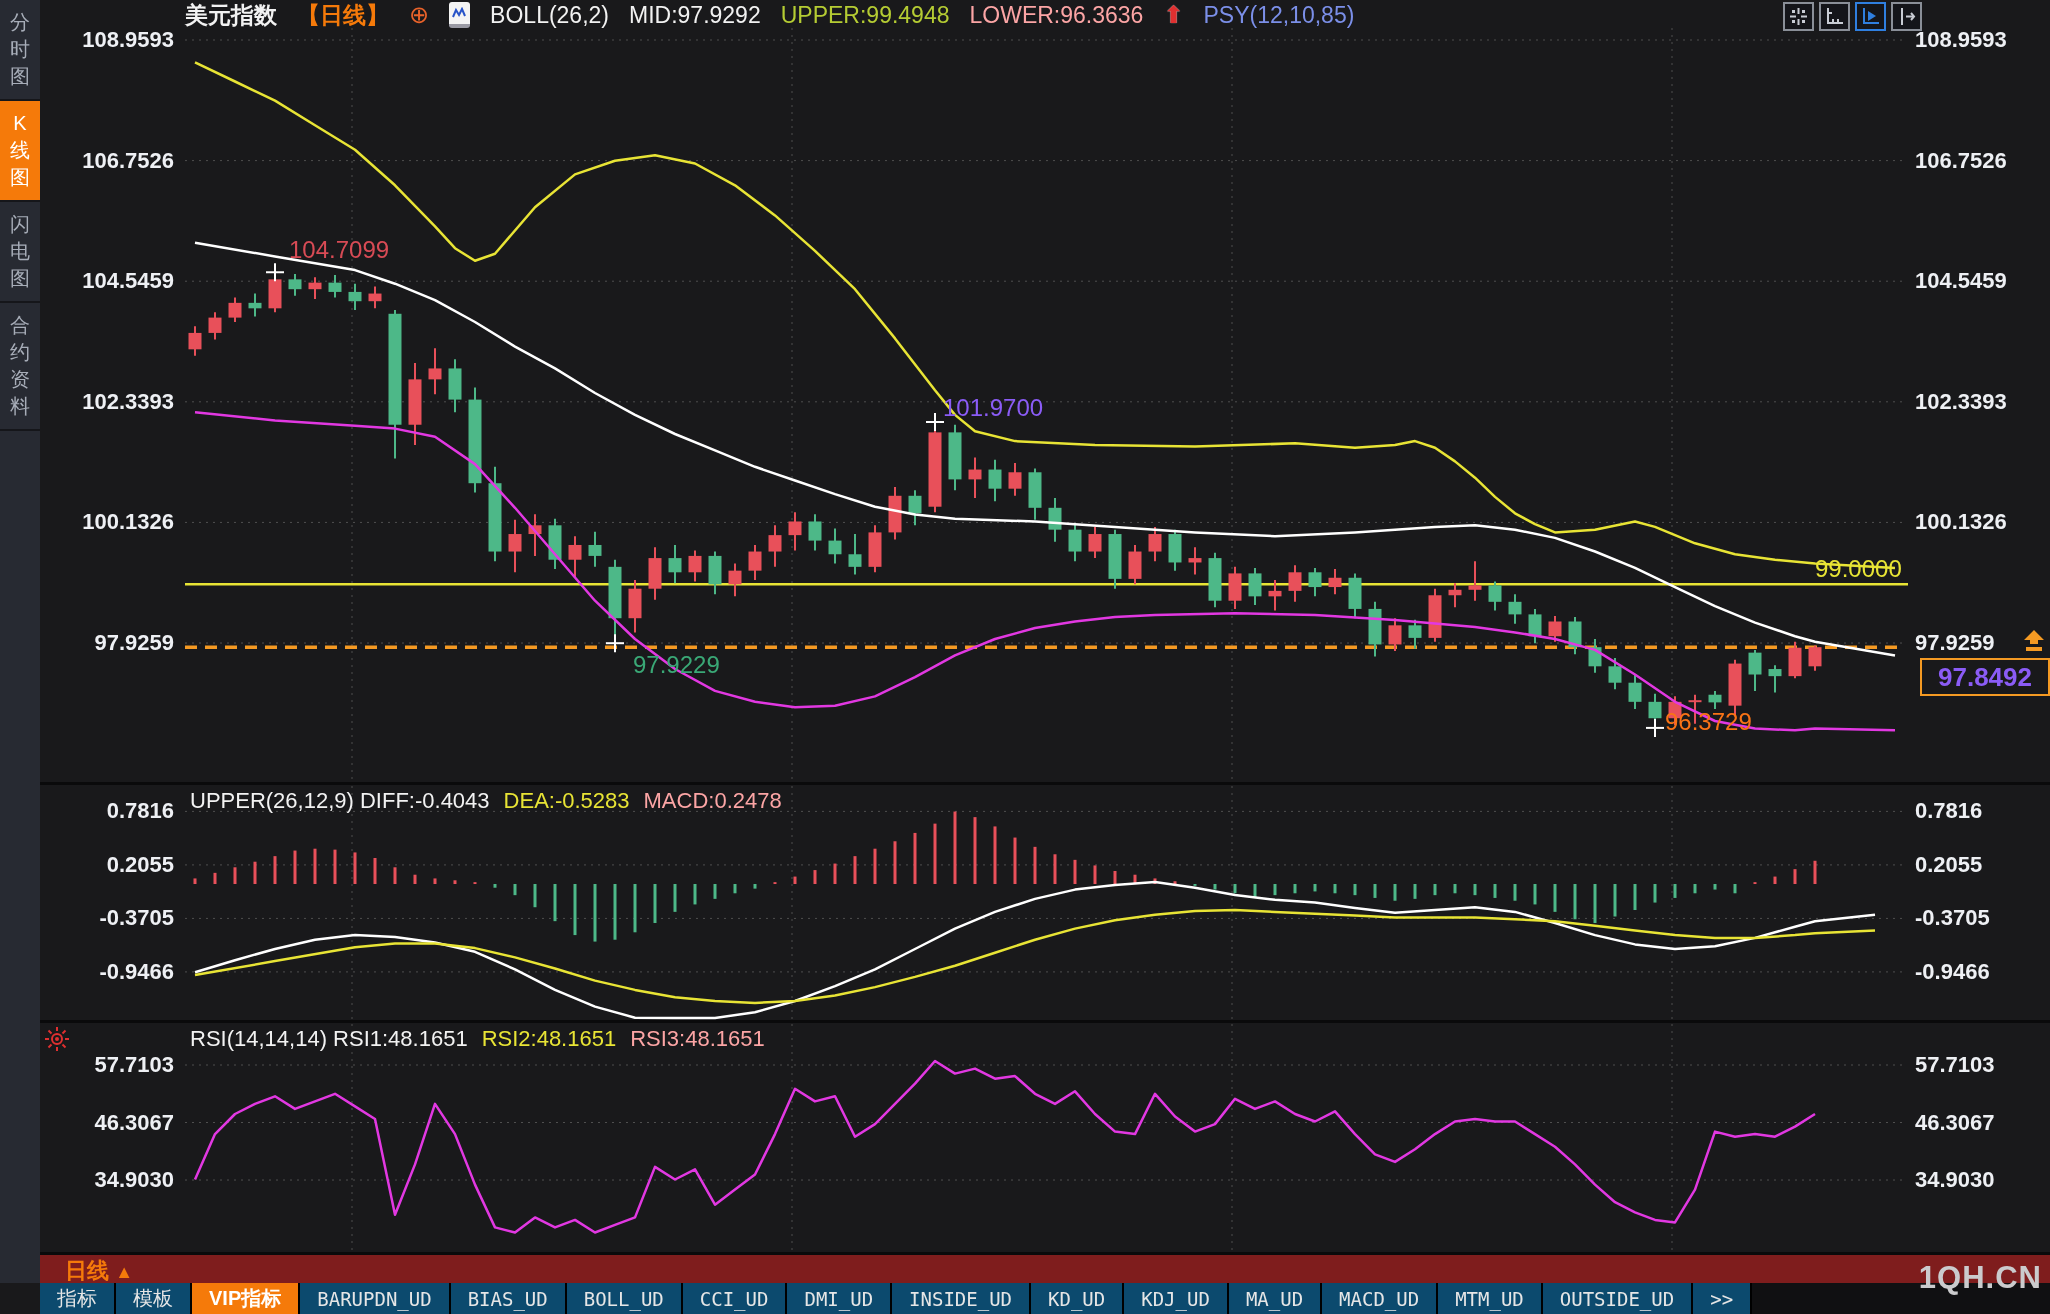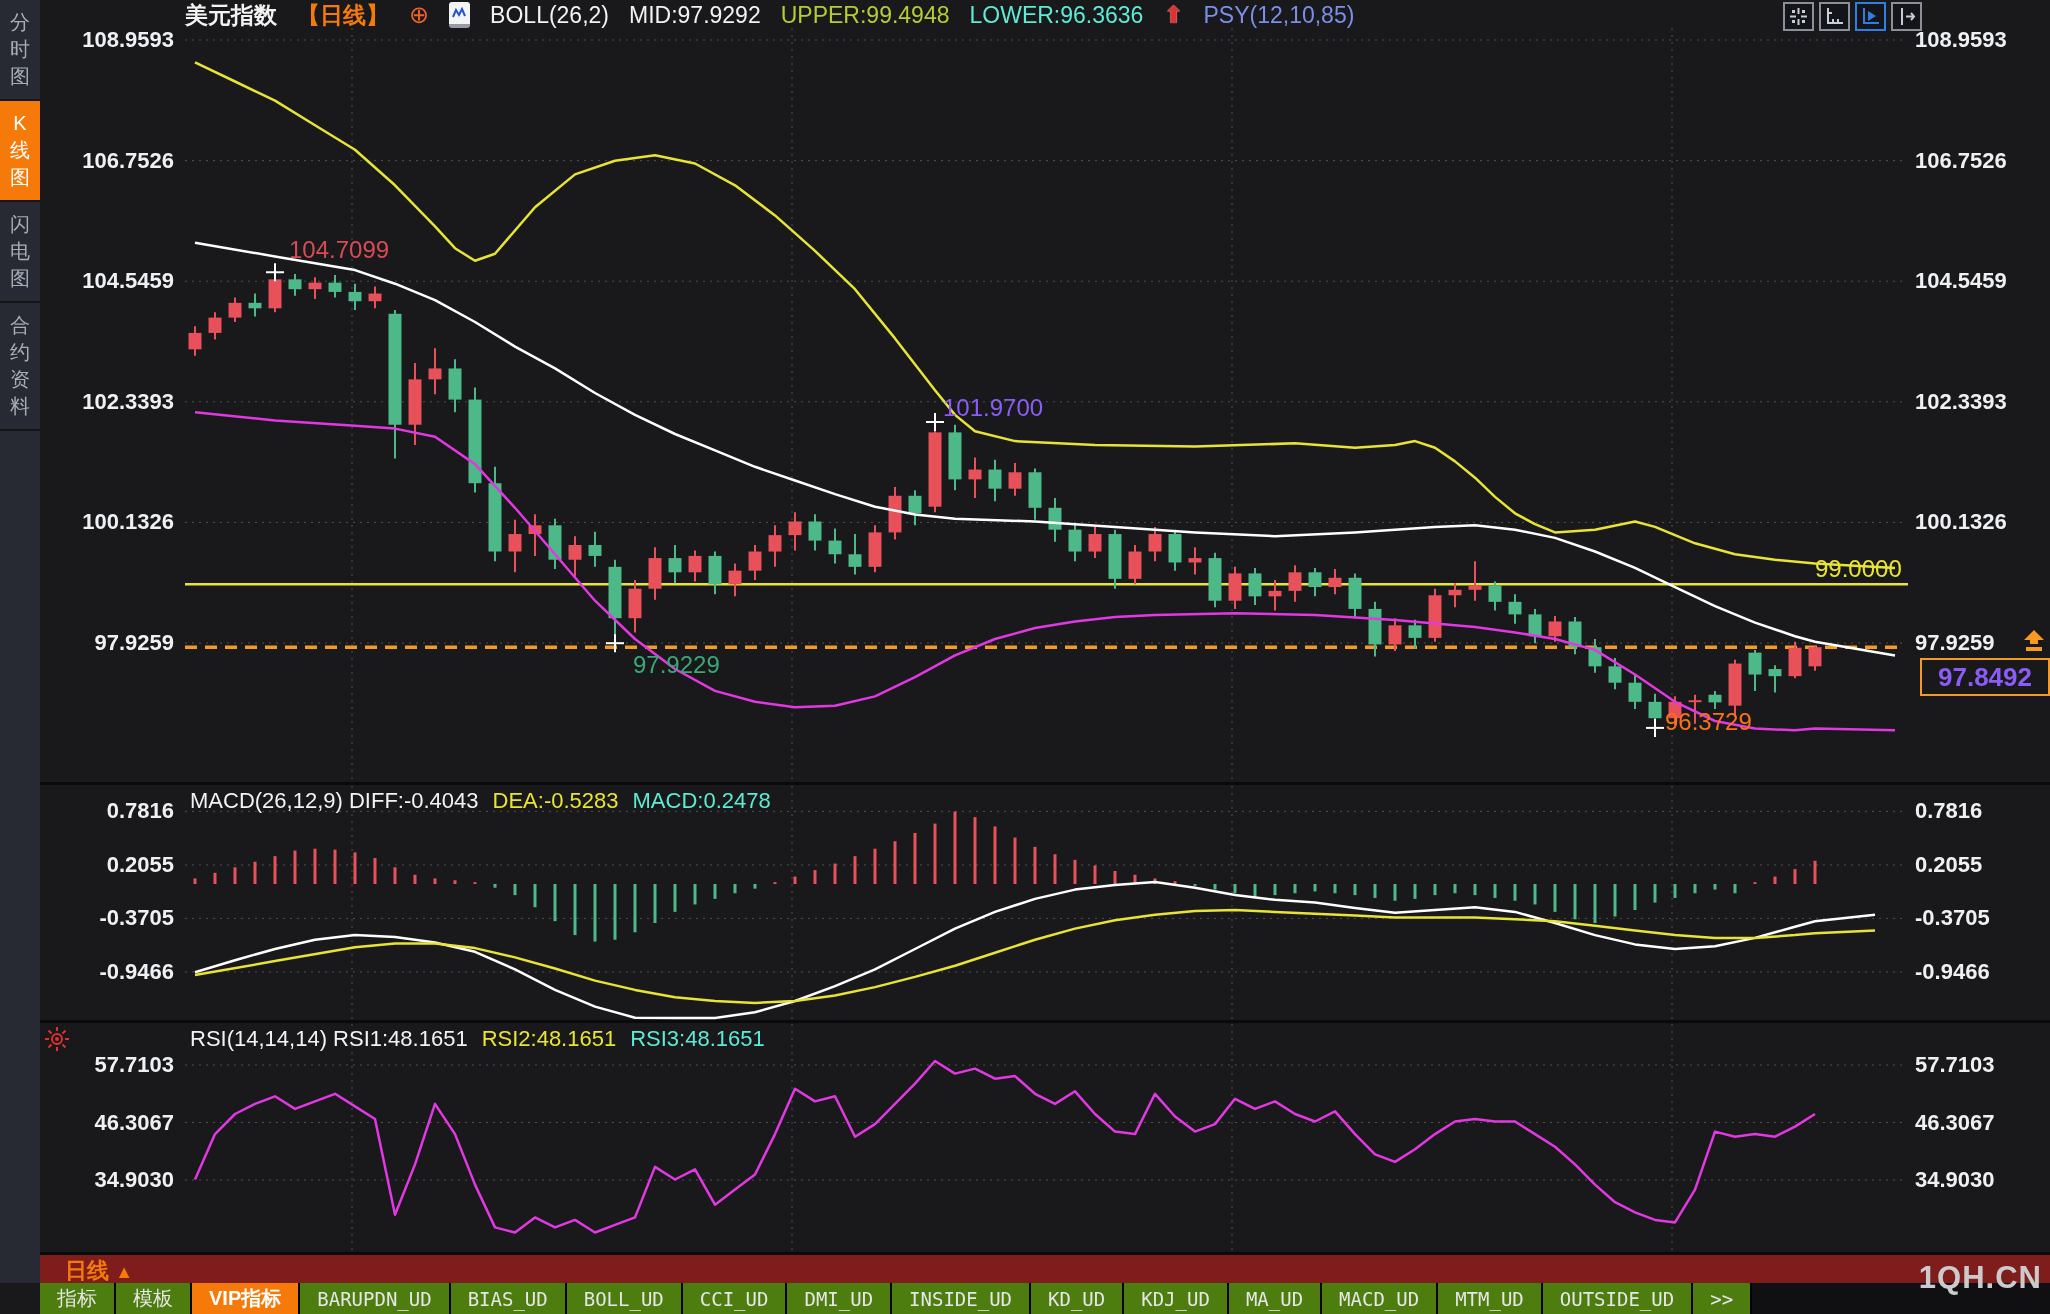--- a/index.html
+++ b/index.html
@@ -9,21 +9,21 @@
   
   #sidebar{position:absolute;left:0;top:0;width:40px;height:1283px;background:#272a32;z-index:30;}
   .side-item{width:40px;text-align:center;color:#a7adb8;font-size:20px;line-height:27px;
              padding:9px 0;border-bottom:2px solid #15161a;cursor:pointer;}
   .side-item .ch{display:block;}
   .side-item.active{background:#f57a0a;color:#ffffff;}
   
   #header{position:absolute;left:185px;top:0;height:30px;display:flex;align-items:center;
           gap:20px;font-size:23px;white-space:nowrap;z-index:20;}
   .h-white{color:#f2f2f2;} .h-orange{color:#f57a0a;} .h-yellow{color:#b5cc33;}
-  .h-magenta{color:#5eead4;} .h-blue{color:#7b8fe8;}
+  .h-magenta{color:#fca5a5;} .h-blue{color:#7b8fe8;}
   .h-oplus{color:#e8622a;font-size:24px;line-height:22px;}
   .mini-chart{width:21px;height:22px;background:#f4f4f4;border-radius:3px;border-bottom:4px solid #9a9aa4;
               display:inline-flex;align-items:center;justify-content:center;}
   .red-arrow{color:#e03030;font-size:24px;font-weight:bold;text-shadow:0 0 1px #fff;}
   
   #toolbar{position:absolute;left:1783px;top:2px;display:flex;gap:5px;z-index:25;}
   .tool-btn{width:27px;height:25px;border:2px solid #8a8f98;background:#14151a;display:flex;
             align-items:center;justify-content:center;cursor:pointer;}
   .tool-btn.blue{border-color:#2f7fe0;}
   
@@ -44,21 +44,21 @@
   #sun-icon{position:absolute;left:44px;top:1026px;z-index:12;}
   
   #date-row{position:absolute;left:40px;top:1255px;width:2010px;height:28px;background:#7f1d1d;z-index:15;}
   #period-label{position:absolute;left:25px;top:1px;color:#f57a0a;font-size:22px;font-weight:bold;cursor:pointer;}
   #period-label .tri{color:#f57a0a;font-size:18px;}
   #watermark{position:absolute;right:8px;top:1260px;font-size:31px;font-weight:bold;color:#cbcbcd;z-index:22;
              letter-spacing:1px;}
   #tab-row{position:absolute;left:40px;top:1283px;width:2010px;height:31px;background:#101012;display:flex;
            align-items:stretch;z-index:15;}
   .tab{display:flex;align-items:center;justify-content:center;padding:0 17px;font-size:20px;color:#e6e6e6;
-       background:#4d7c0f;border-right:2px solid #000;cursor:pointer;white-space:nowrap;}
+       background:#0c4a6e;border-right:2px solid #000;cursor:pointer;white-space:nowrap;}
   .tab.mono{font-family:"DejaVu Sans Mono","Liberation Mono",monospace;font-size:19px;}
   .tab.active{background:#f57a0a;color:#fff;font-weight:bold;}
 </style>
 </head>
 <body>
 <div id="app">
 
   <div id="sidebar">
       <div class="side-item">
         <span class="ch">分</span>
@@ -432,21 +432,21 @@
       <polyline points="195.0,972.2 235.0,960.2 275.0,949.0 315.0,939.7 355.0,935.1 395.0,936.9 435.0,942.5 475.0,951.8 515.0,969.4 555.0,989.9 595.0,1006.6 635.0,1017.7 675.0,1018.0 715.0,1018.0 755.0,1012.2 795.0,1001.0 835.0,986.2 875.0,969.4 915.0,949.0 955.0,928.6 995.0,911.9 1035.0,898.9 1075.0,889.6 1115.0,884.9 1155.0,882.1 1195.0,887.7 1235.0,895.1 1275.0,899.8 1315.0,902.6 1355.0,908.1 1395.0,912.8 1435.0,910.0 1475.0,907.2 1515.0,911.9 1555.0,923.0 1595.0,935.1 1635.0,944.4 1675.0,949.0 1715.0,946.2 1755.0,937.9 1795.0,926.7 1815.0,921.2 1875.0,914.7" fill="none" stroke="#ffffff" stroke-width="2.5" stroke-linejoin="round"></polyline>
       <polyline points="195.0,975.0 275.0,961.1 355.0,947.2 395.0,943.4 435.0,943.4 475.0,948.1 515.0,957.4 555.0,968.5 595.0,980.6 635.0,989.9 675.0,997.3 715.0,1001.0 755.0,1002.9 795.0,1001.0 835.0,995.5 875.0,987.1 915.0,976.9 955.0,965.7 995.0,952.7 1035.0,939.7 1075.0,928.6 1115.0,920.2 1155.0,914.7 1195.0,910.9 1235.0,910.0 1275.0,911.9 1315.0,913.7 1355.0,915.6 1395.0,917.4 1475.0,917.4 1555.0,921.2 1595.0,925.8 1635.0,930.4 1675.0,935.1 1715.0,937.9 1755.0,937.9 1795.0,935.1 1815.0,933.2 1875.0,930.4" fill="none" stroke="#e8e435" stroke-width="2.5" stroke-linejoin="round"></polyline>
       <polyline points="195.0,1179.5 215.0,1134.1 235.0,1114.0 255.0,1103.9 275.0,1096.3 295.0,1108.9 315.0,1101.4 335.0,1093.8 355.0,1106.4 375.0,1119.0 395.0,1214.8 415.0,1164.4 435.0,1103.9 455.0,1134.1 475.0,1184.6 495.0,1227.4 515.0,1232.5 535.0,1217.4 555.0,1227.4 575.0,1219.9 595.0,1232.5 615.0,1224.9 635.0,1217.4 655.0,1166.9 675.0,1179.5 695.0,1169.4 715.0,1204.7 735.0,1189.6 755.0,1174.5 775.0,1134.1 795.0,1088.8 815.0,1101.4 835.0,1096.3 855.0,1136.7 875.0,1124.1 895.0,1103.9 915.0,1083.7 935.0,1061.0 955.0,1073.6 975.0,1068.6 995.0,1078.7 1015.0,1076.1 1035.0,1093.8 1055.0,1103.9 1075.0,1091.3 1095.0,1114.0 1115.0,1131.6 1135.0,1134.1 1155.0,1093.8 1175.0,1116.5 1195.0,1131.6 1215.0,1124.1 1235.0,1098.8 1255.0,1108.9 1275.0,1101.4 1295.0,1114.0 1315.0,1121.5 1335.0,1111.4 1355.0,1134.1 1375.0,1154.3 1395.0,1161.9 1415.0,1149.3 1435.0,1134.1 1455.0,1121.5 1475.0,1119.0 1495.0,1121.5 1515.0,1121.5 1535.0,1134.1 1555.0,1146.7 1575.0,1164.4 1595.0,1184.6 1615.0,1202.2 1635.0,1212.3 1655.0,1219.9 1675.0,1222.4 1695.0,1189.6 1715.0,1131.6 1735.0,1136.7 1755.0,1134.1 1775.0,1136.7 1795.0,1126.6 1815.0,1114.0" fill="none" stroke="#e238e2" stroke-width="2.5" stroke-linejoin="round"></polyline>
     </svg>
 
   <div class="sep" style="top:782px"></div>
   <div class="sep" style="top:1020px"></div>
   <div class="sep" style="top:1252px"></div>
 
   <div class="ind-header" style="top:788px">
-    <span class="h-white">MACD(26,12,9) DIFF:-0.4043</span>
+    <span class="h-white">UPPER(26,12,9) DIFF:-0.4043</span>
     <span class="h-yellow" style="color:#e8e435">DEA:-0.5283</span>
     <span class="h-magenta">MACD:0.2478</span>
   </div>
   <div id="sun-icon">
     <svg width="26" height="26" viewBox="0 0 26 26">
         <g stroke="#e03030" stroke-width="2">
           <line x1="13" y1="1" x2="13" y2="5"></line>
           <line x1="13" y1="21" x2="13" y2="25"></line>
           <line x1="1" y1="13" x2="5" y2="13"></line>
           <line x1="21" y1="13" x2="25" y2="13"></line>

